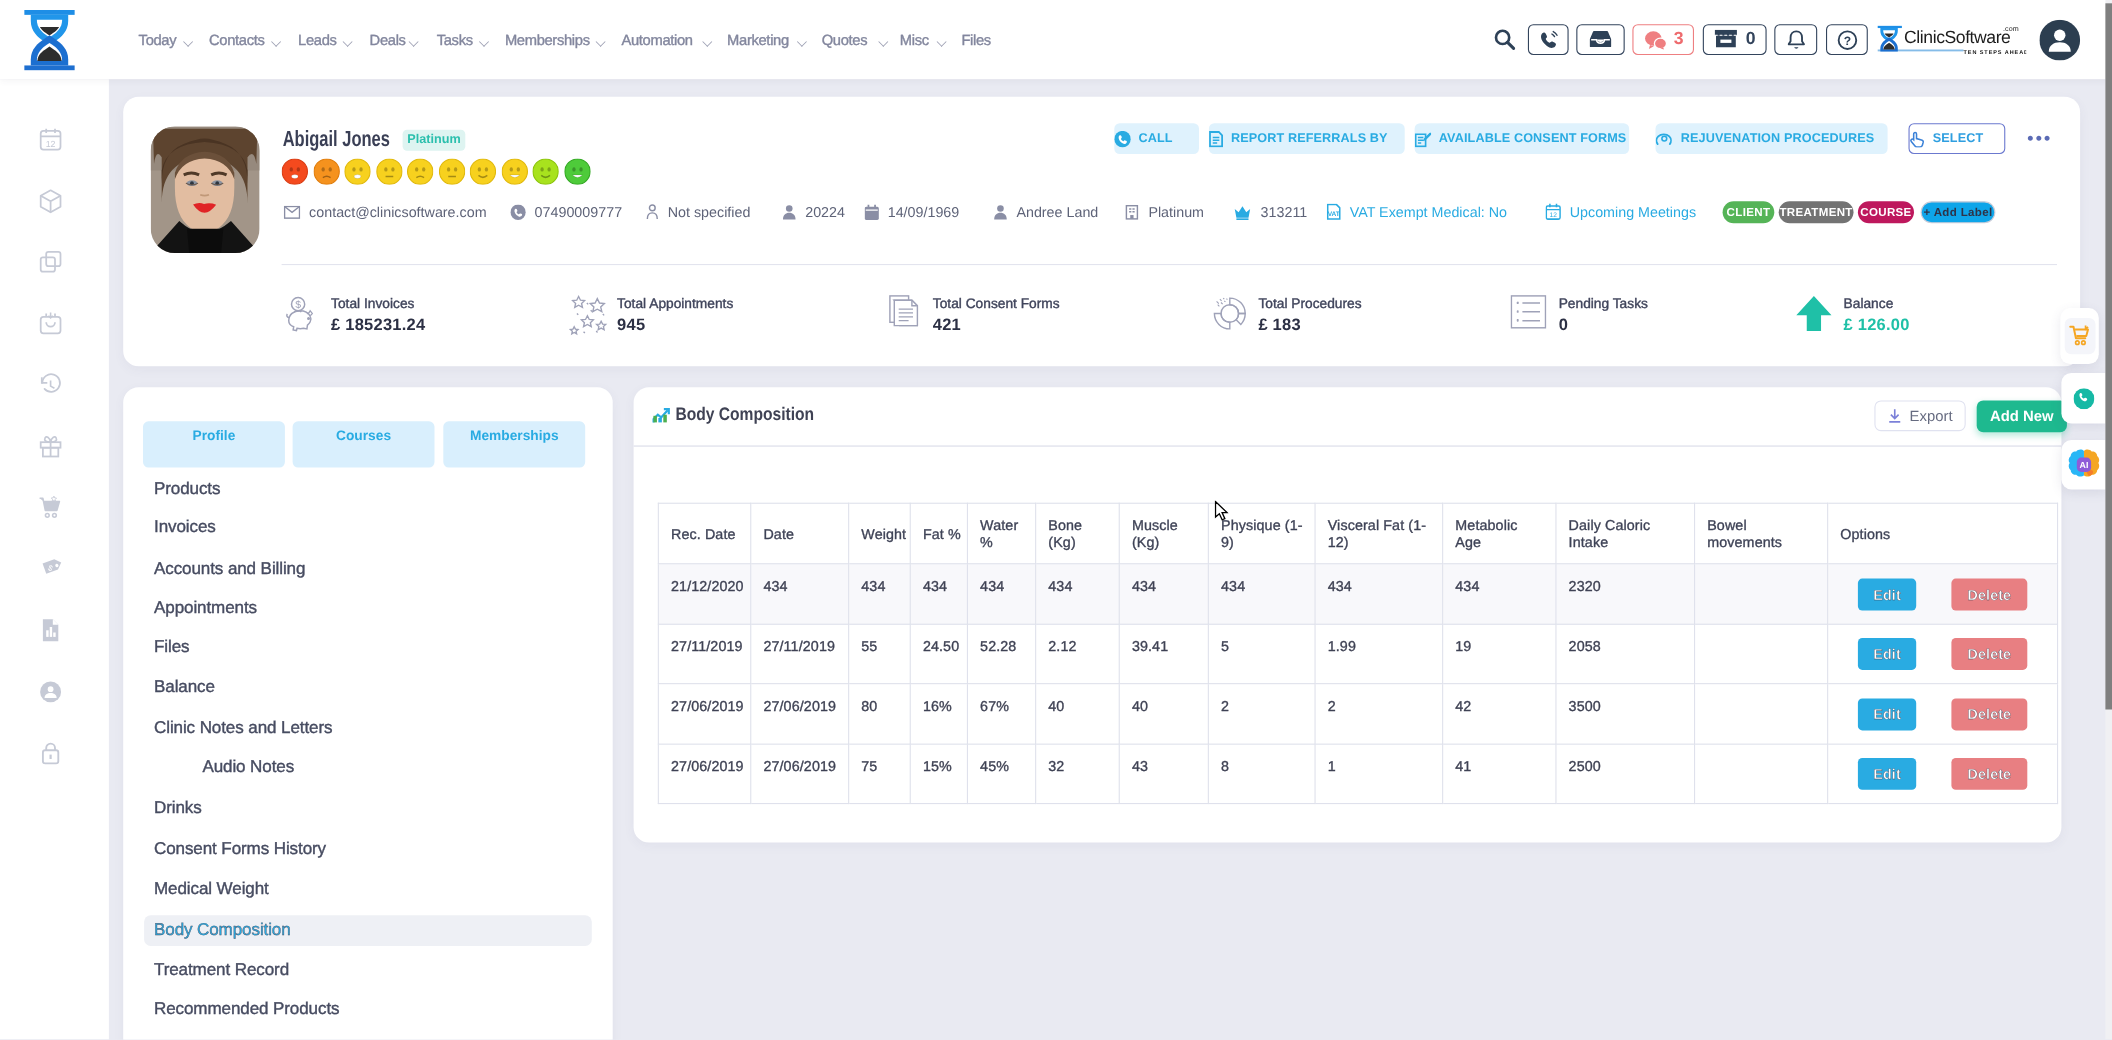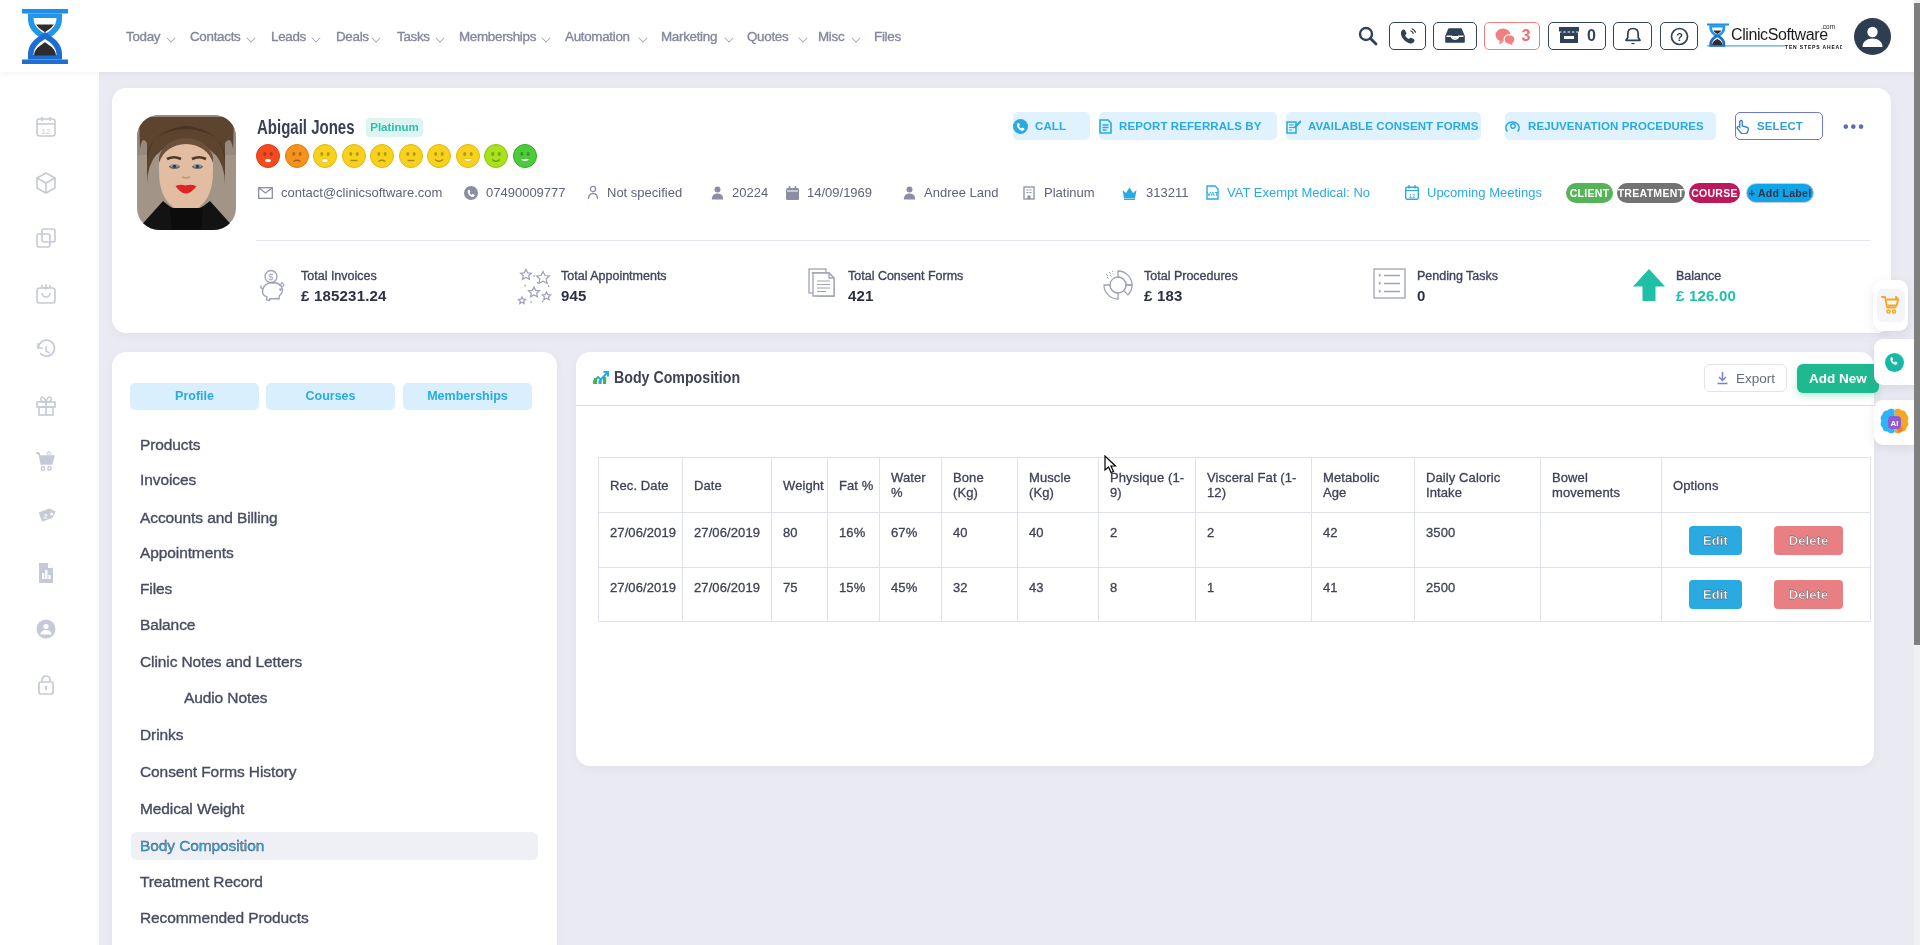--- a/index.html
+++ b/index.html
@@ -29,21 +29,21 @@
 .crow.blue { color:#29abe2; }
 .cicon { margin-right:8px; display:flex; }
 #pdivider { position:absolute; left:256px; top:240px; width:1614px; height:1px; background:#e3e4ee; }
 .stat { position:absolute; }
 .stat .lab { font-size:12.5px; color:#40455c; -webkit-text-stroke:.35px #40455c; letter-spacing:0; white-space:nowrap; }
 .stat .val { font-size:15px; color:#2c3044; font-weight:bold; margin-top:4px; letter-spacing:.2px; }
 .actbtn { position:absolute; top:112px; height:28px; background:#dff2fd; border-radius:5px; color:#29abe2; font-size:11.5px; font-weight:bold; display:flex; align-items:center; justify-content:flex-start; letter-spacing:.1px; white-space:nowrap; }
 .actbtn svg { margin-right:7px; }
 
 
-.tab { position:absolute; top:383px; width:129px; height:27px; background:#d9effd; border-radius:5px; color:#29abe2; font-size:12.5px; font-weight:bold; text-align:center; line-height:27px; }
+.tab { position:absolute; top:383px; width:129px; height:42px; background:#d9effd; border-radius:5px; color:#29abe2; font-size:12.5px; font-weight:bold; text-align:center; line-height:27px; }
 .litem { position:absolute; left:140px; font-size:15.5px; color:#474c61; -webkit-text-stroke:.35px #474c61; letter-spacing:-0.1px; height:20px; line-height:20px; white-space:nowrap; }
 #activeitem { position:absolute; left:131px; top:832px; width:407px; height:28px; background:#eef0f5; border-radius:6px; }
 
 
 #rptitle { position:absolute; left:614px; top:368px; font-size:16.5px; font-weight:bold; color:#3f4254; transform:scaleX(.86); transform-origin:0 0; white-space:nowrap; }
 #exportbtn { position:absolute; left:1704px; top:364px; width:83px; height:28px; border:1px solid #e0e2f0; border-radius:6px; background:#fff; color:#666b80; font-size:13.5px; display:flex; align-items:center; justify-content:center; }
 #addnew { position:absolute; left:1797px; top:364px; width:82px; height:29px; background:#1eb98f; border-radius:6px; color:#fff; font-size:13.5px; font-weight:bold; display:flex; align-items:center; justify-content:center; box-shadow:0 3px 6px rgba(30,185,143,.3); }
 #rpdivider { position:absolute; left:576px; top:405px; width:1298px; height:1px; background:#d9dbe8; }
 
 
@@ -563,20 +563,50 @@
         <td>Water<br>%</td>
         <td>Bone<br>(Kg)</td>
         <td>Muscle<br>(Kg)</td>
         <td>Physique (1-<br>9)</td>
         <td>Visceral Fat (1-<br>12)</td>
         <td>Metabolic<br>Age</td>
         <td>Daily Caloric<br>Intake</td>
         <td>Bowel<br>movements</td>
         <td>Options</td>
       </tr>
+<tr class="r1" style="height:55px">
+        <td>21/12/2020</td>
+        <td>434</td>
+        <td>434</td>
+        <td>434</td>
+        <td>434</td>
+        <td>434</td>
+        <td>434</td>
+        <td>434</td>
+        <td>434</td>
+        <td>434</td>
+        <td>2320</td>
+        <td></td>
+        <td style="vertical-align:middle;padding-top:0;text-align:center;padding-left:0"><span class="btn-edit">Edit</span><span class="btn-del">Delete</span></td>
+      </tr>
+<tr style="height:54px">
+        <td>27/11/2019</td>
+        <td>27/11/2019</td>
+        <td>55</td>
+        <td>24.50</td>
+        <td>52.28</td>
+        <td>2.12</td>
+        <td>39.41</td>
+        <td>5</td>
+        <td>1.99</td>
+        <td>19</td>
+        <td>2058</td>
+        <td></td>
+        <td style="vertical-align:middle;padding-top:0;text-align:center;padding-left:0"><span class="btn-edit">Edit</span><span class="btn-del">Delete</span></td>
+      </tr>
 <tr style="height:55px">
         <td>27/06/2019</td>
         <td>27/06/2019</td>
         <td>80</td>
         <td>16%</td>
         <td>67%</td>
         <td>40</td>
         <td>40</td>
         <td>2</td>
         <td>2</td>

